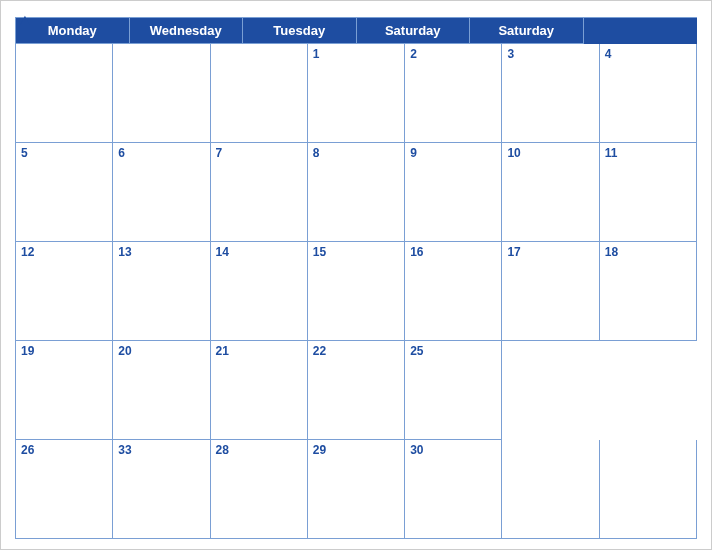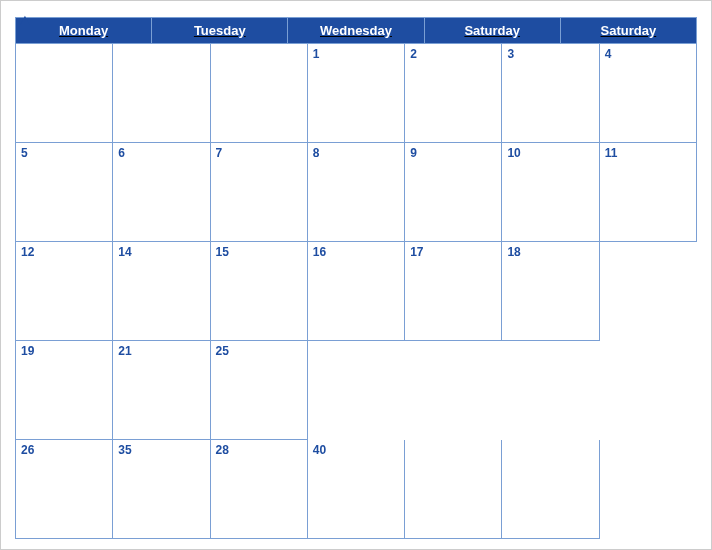--- a/index.html
+++ b/index.html
@@ -67,23 +67,22 @@
     }
     .calendar-grid {
       flex: 1;
       display: flex;
       flex-direction: column;
       border-left: 1px solid #7a9fd4;
       border-top: 1px solid #7a9fd4;
     }
     .day-headers {
       display: grid;
-      grid-template-columns: repeat(5, 1fr);
+      grid-template-columns: repeat(6, 1fr);
       background: #1e4da1;
-      text-decoration: underline;
     }
     .day-header {
       background: #1e4da1;
       color: #fff;
       text-align: center;
       font-size: 13px;
       font-weight: bold;
       padding: 5px 2px;
       border-right: 1px solid #7a9fd4;
       border-bottom: 1px solid #7a9fd4;
@@ -128,22 +127,22 @@
         <span class="logo-bird">▲</span>
       </div>
     </div>
     <h1 class="calendar-title"></h1>
     <div class="country-label"></div>
   </div>
 
   <div class="calendar-grid">
     <div class="day-headers">
     <div class="day-header">Monday</div>
+        <div class="day-header">Wednesday</div>
         <div class="day-header">Tuesday</div>
-        <div class="day-header">Wednesday</div>
         <div class="day-header">Saturday</div>
         <div class="day-header">Saturday</div>
       </div>
     <div class="weeks-container">
     <div class="week-row">
           <div class="day-cell empty"></div>
           <div class="day-cell empty"></div>
           <div class="day-cell empty"></div>
           <div class="day-cell">
             <span class="day-num">1</span>
@@ -179,57 +178,69 @@
           </div>
           <div class="day-cell">
             <span class="day-num">11</span>
           </div>
         </div>
         <div class="week-row">
           <div class="day-cell">
             <span class="day-num">12</span>
           </div>
           <div class="day-cell">
+            <span class="day-num">13</span>
+          </div>
+          <div class="day-cell">
             <span class="day-num">14</span>
           </div>
           <div class="day-cell">
             <span class="day-num">15</span>
           </div>
           <div class="day-cell">
             <span class="day-num">16</span>
           </div>
           <div class="day-cell">
             <span class="day-num">17</span>
           </div>
           <div class="day-cell">
             <span class="day-num">18</span>
           </div>
         </div>
         <div class="week-row">
           <div class="day-cell">
             <span class="day-num">19</span>
           </div>
           <div class="day-cell">
+            <span class="day-num">20</span>
+          </div>
+          <div class="day-cell">
             <span class="day-num">21</span>
           </div>
           <div class="day-cell">
+            <span class="day-num">22</span>
+          </div>
+          <div class="day-cell">
             <span class="day-num">25</span>
           </div>
         </div>
         <div class="week-row">
           <div class="day-cell">
             <span class="day-num">26</span>
           </div>
           <div class="day-cell">
-            <span class="day-num">35</span>
+            <span class="day-num">33</span>
           </div>
           <div class="day-cell">
             <span class="day-num">28</span>
           </div>
           <div class="day-cell">
-            <span class="day-num">40</span>
+            <span class="day-num">29</span>
+          </div>
+          <div class="day-cell">
+            <span class="day-num">30</span>
           </div>
           <div class="day-cell empty"></div>
           <div class="day-cell empty"></div>
         </div>
       </div>
   </div>
 </div>
 
 </body></html>

